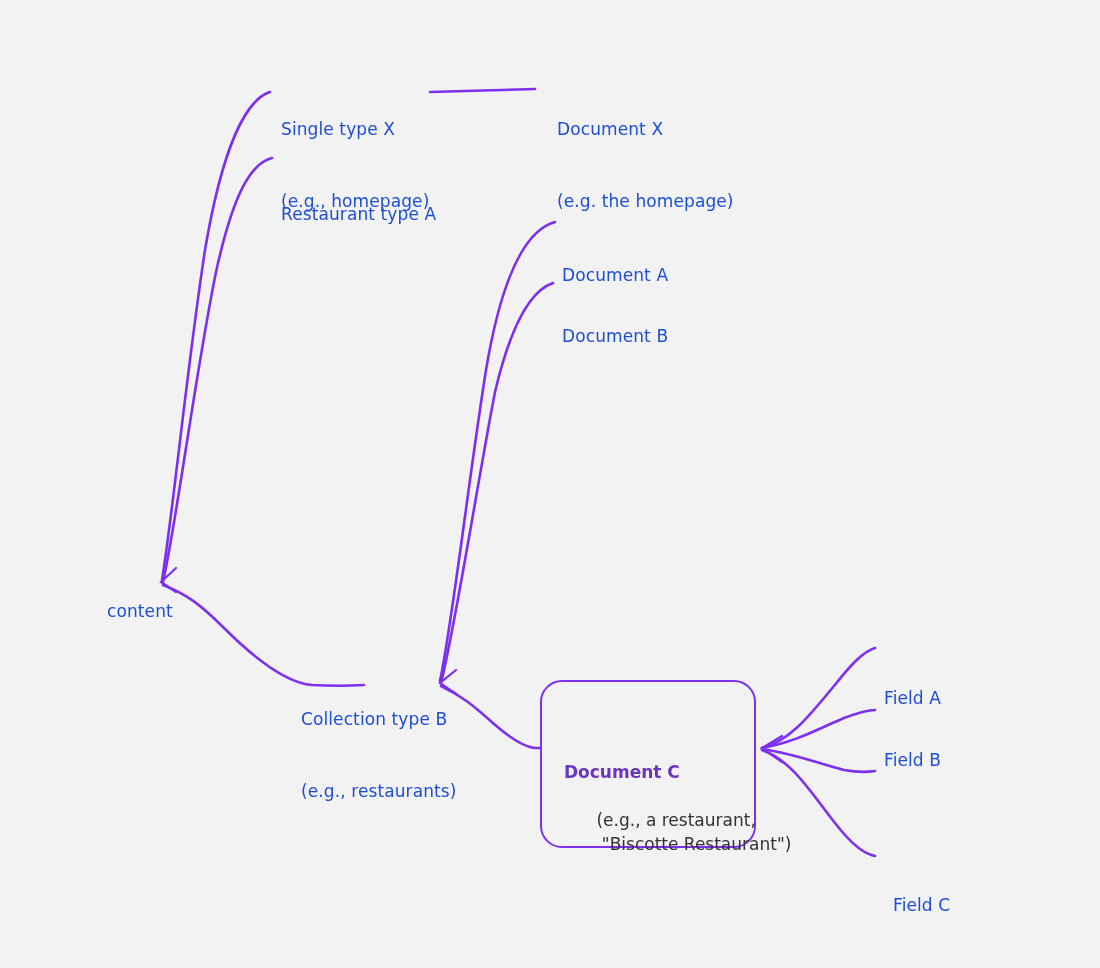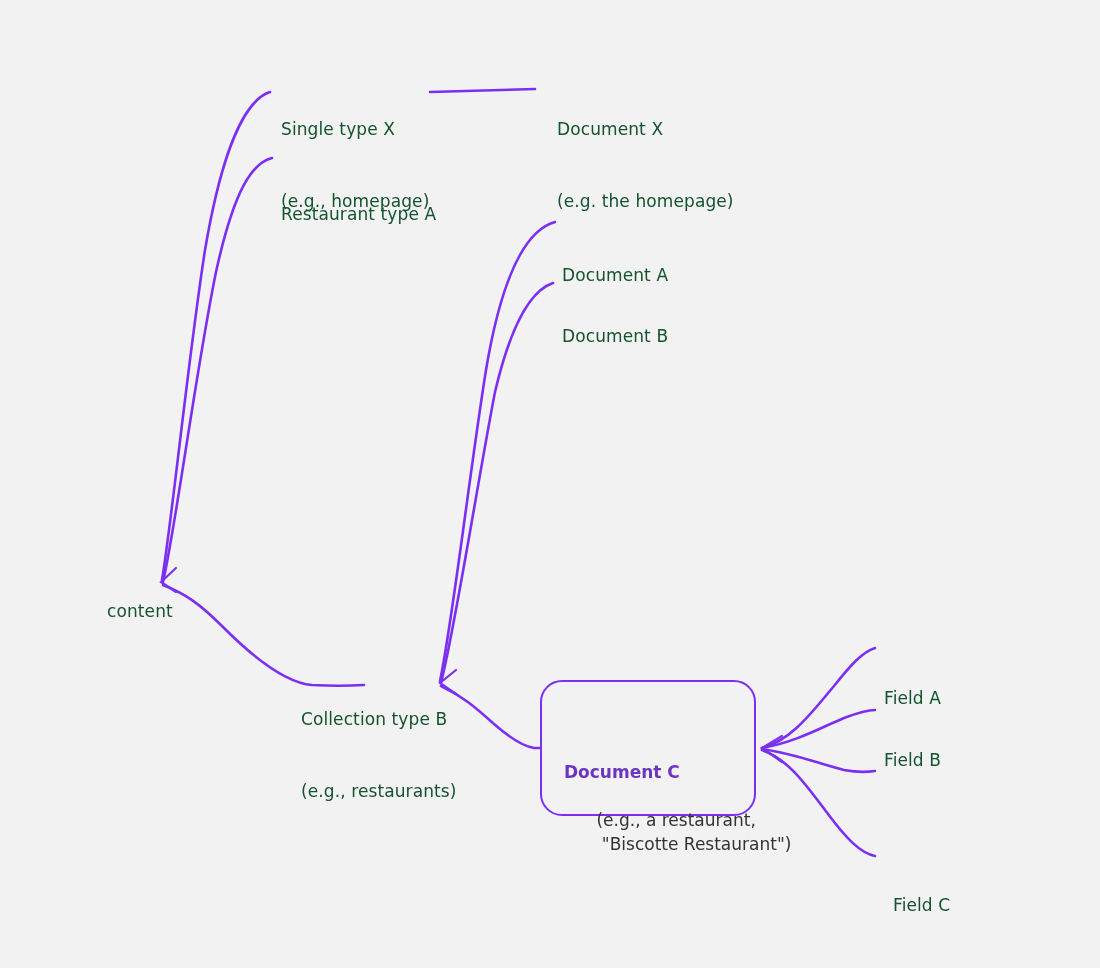--- a/index.html
+++ b/index.html
@@ -26,33 +26,33 @@
     top: 0;
     left: 0;
     width: 1100px;
     height: 968px;
     pointer-events: none;
   }
   .node-label {
     position: absolute;
     font-size: 17px;
     line-height: 24px;
-    color: #14532d;
+    color: #1d4ed8;
     white-space: pre;
     letter-spacing: 0.1px;
   }
   .node-label .sub {
     display: block;
   }
   .doc-box {
     position: absolute;
     left: 540px;
     top: 680px;
     width: 216px;
-    height: 136px;
+    height: 168px;
     border: 2.2px solid #7C2FF0;
     border-radius: 22px;
     background: #f2f2f2;
     box-sizing: border-box;
   }
   .doc-box-text {
     position: absolute;
     left: 22px;
     top: 30px;
     font-size: 17px;

